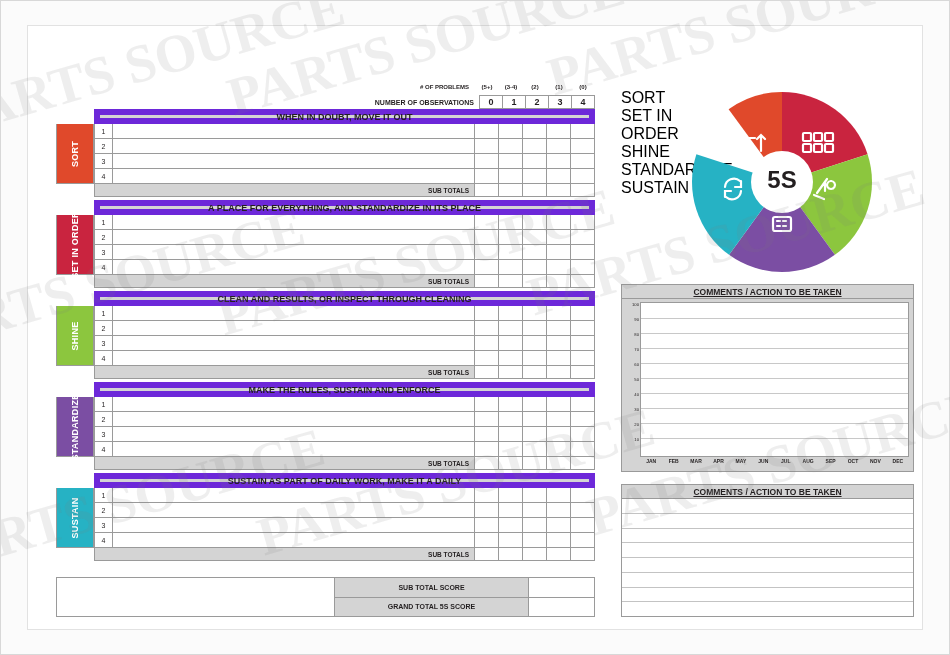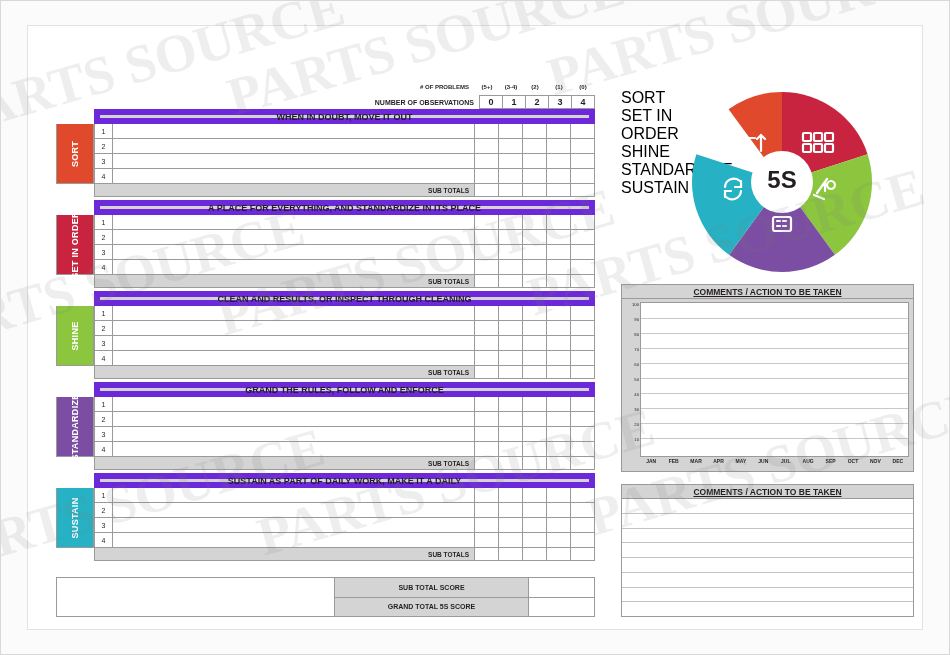--- a/index.html
+++ b/index.html
@@ -351,21 +351,21 @@
         <div class="lbl">SUB TOTALS</div>
         <div class="sc"></div>
         <div class="sc"></div>
         <div class="sc"></div>
         <div class="sc"></div>
         <div class="sc"></div>
       </div>
     </div>
 
     <div class="sec">
-      <div class="sec-head">GRAND THE RULES, FOLLOW AND ENFORCE</div>
+      <div class="sec-head">MAKE THE RULES, SUSTAIN AND ENFORCE</div>
       <div class="rowblock">
         <div class="side" style="background:#7b4ea3">
           <span>STANDARDIZE</span>
         </div>
         <div class="rows">
           <div class="row">
             <div class="numc">1</div>
             <div class="textc"></div>
             <div class="sc"></div>
             <div class="sc"></div>

